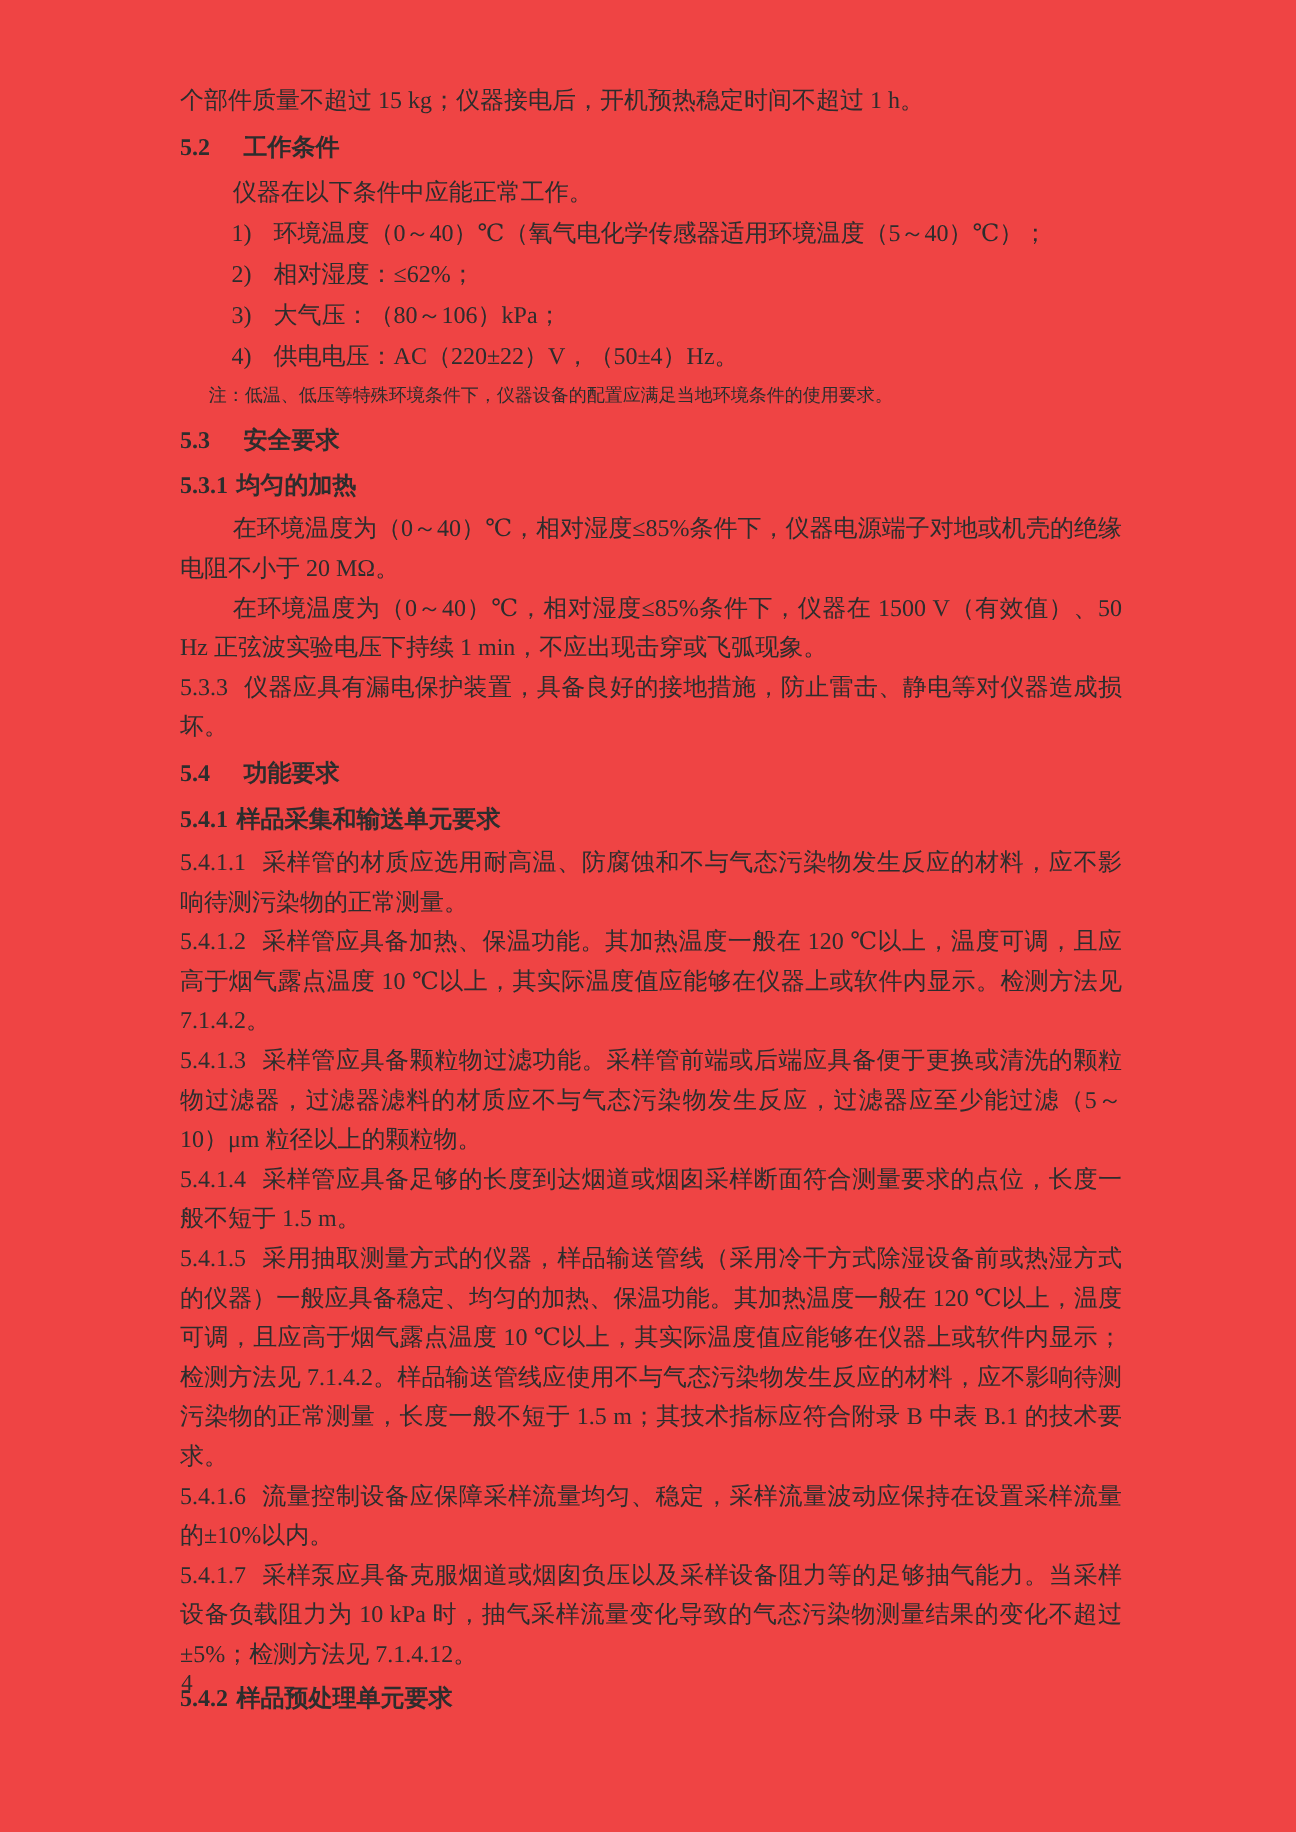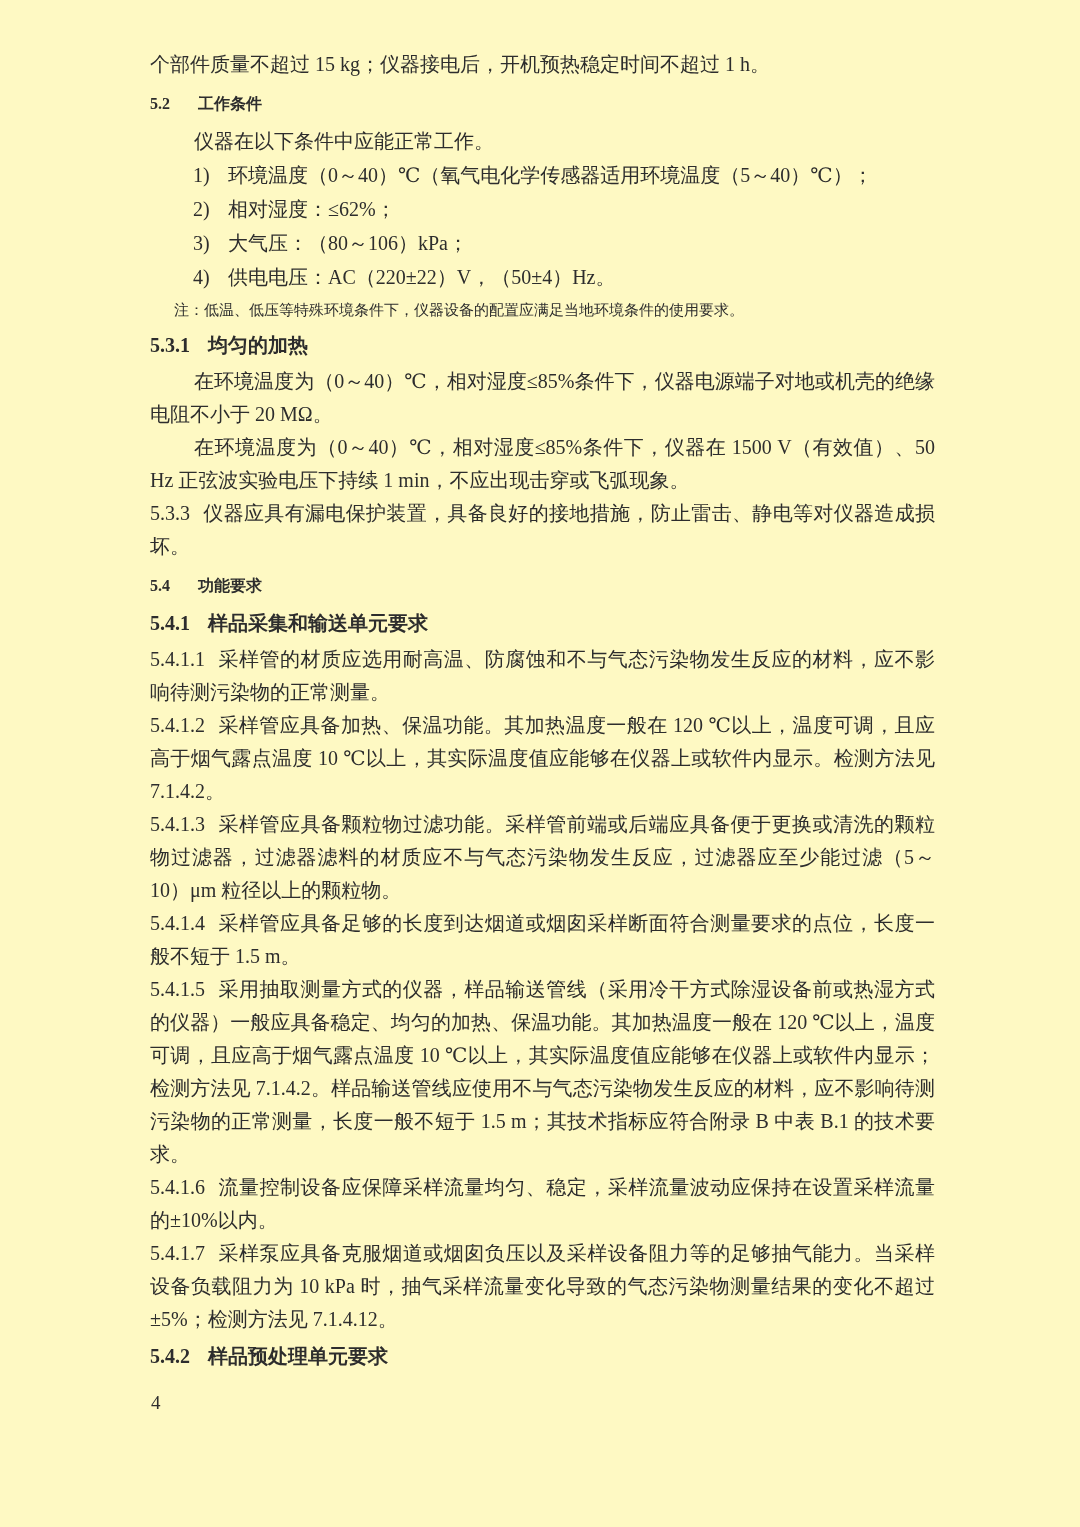--- a/index.html
+++ b/index.html
@@ -5,53 +5,53 @@
   html, body {
     margin: 0;
     padding: 0;
     background: #ffffff;
   }
   .page {
     position: relative;
     width: 1080px;
     height: 1527px;
     margin: 0 auto;
-    background: #fef9c3;
+    background: #ef4444;
     box-sizing: border-box;
-    padding: 48px 145px 0 150px;
+    padding: 68px 145px 0 150px;
     font-family: "Liberation Serif", "DejaVu Serif", serif;
     color: #2d2d2d;
     font-size: 20px;
     line-height: 33px;
     overflow: hidden;
   }
   .para, .clause, .continuation {
     margin: 0;
     text-align: justify;
   }
   .para {
     text-indent: 44px; 
   }
   .continuation {
     text-indent: 0;
   }
   .h2 {
     margin: 6px 0 5px 0;
-    font-size: 16px;
+    font-size: 20px;
     font-weight: bold;
     line-height: 33px;
   }
   .h2 .num { margin-right: 28px; }
   .h3 {
     margin: 4px 0 3px 0;
     font-size: 20px;
     font-weight: bold;
     line-height: 33px;
   }
-  .h3 .num { margin-right: 18px; }
+  .h3 .num { margin-right: 7px; }
   .clause .num { margin-right: 13px; }
   .list-item {
     margin: 0;
     padding-left: 43px;
     text-align: justify;
     line-height: 34px;
   }
   .list-item .num {
     display: inline-block;
     width: 35px;
@@ -84,20 +84,21 @@
   <p class="list-item"><span class="num">1)</span><span>环境温度（0～40）℃（氧气电化学传感器适用环境温度（5～40）℃）；</span></p>
 
   <p class="list-item"><span class="num">2)</span><span>相对湿度：≤62%；</span></p>
 
   <p class="list-item"><span class="num">3)</span><span>大气压：（80～106）kPa；</span></p>
 
   <p class="list-item"><span class="num">4)</span><span>供电电压：AC（220±22）V，（50±4）Hz。</span></p>
 
   <p class="note"><span>注：</span><span>低温、低压等特殊环境条件下，仪器设备的配置应满足当地环境条件的使用要求。</span></p>
 
+  <h2 class="h2"><span class="num">5.3</span><span class="title">安全要求</span></h2>
 
   <h3 class="h3"><span class="num">5.3.1</span><span class="title">均匀的加热</span></h3>
 
   <p class="para">在环境温度为（0～40）℃，相对湿度≤85%条件下，仪器电源端子对地或机壳的绝缘电阻不小于 20 MΩ。</p>
 
 
   <p class="para">在环境温度为（0～40）℃，相对湿度≤85%条件下，仪器在 1500 V（有效值）、50 Hz 正弦波实验电压下持续 1 min，不应出现击穿或飞弧现象。</p>
 
   <p class="clause"><span class="num">5.3.3</span><span>仪器应具有漏电保护装置，具备良好的接地措施，防止雷击、静电等对仪器造成损坏。</span></p>
 

